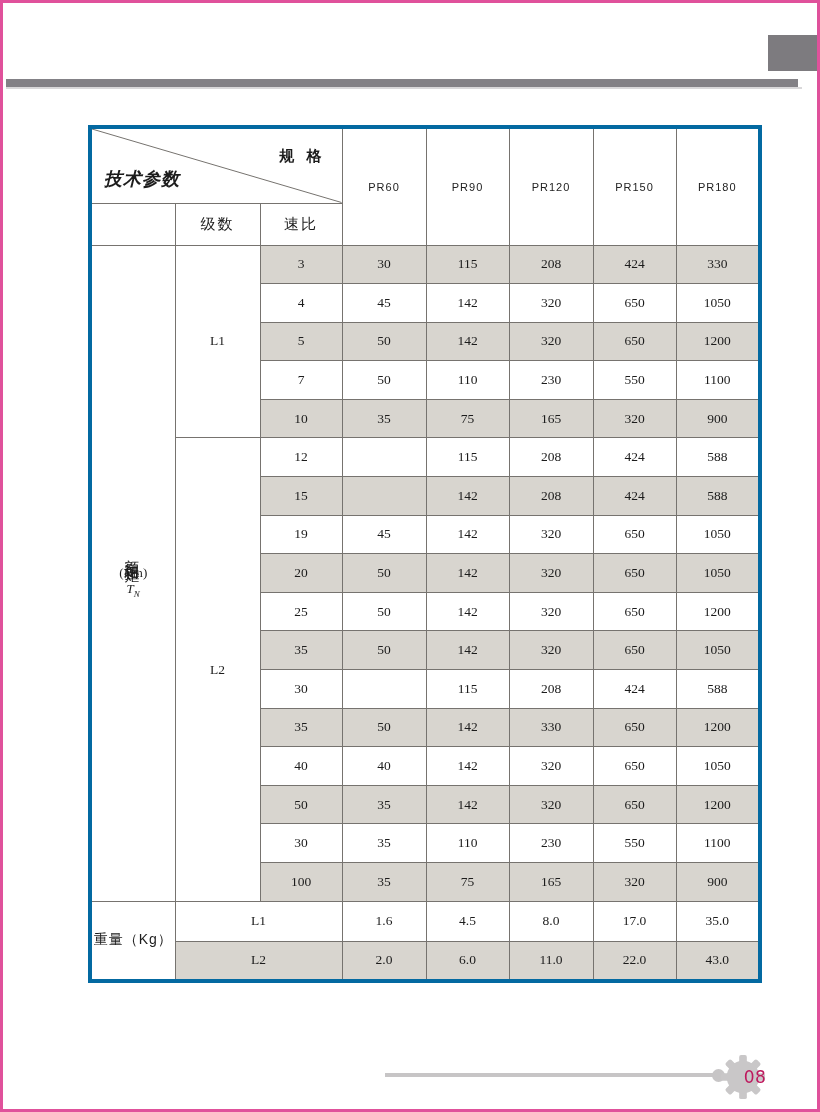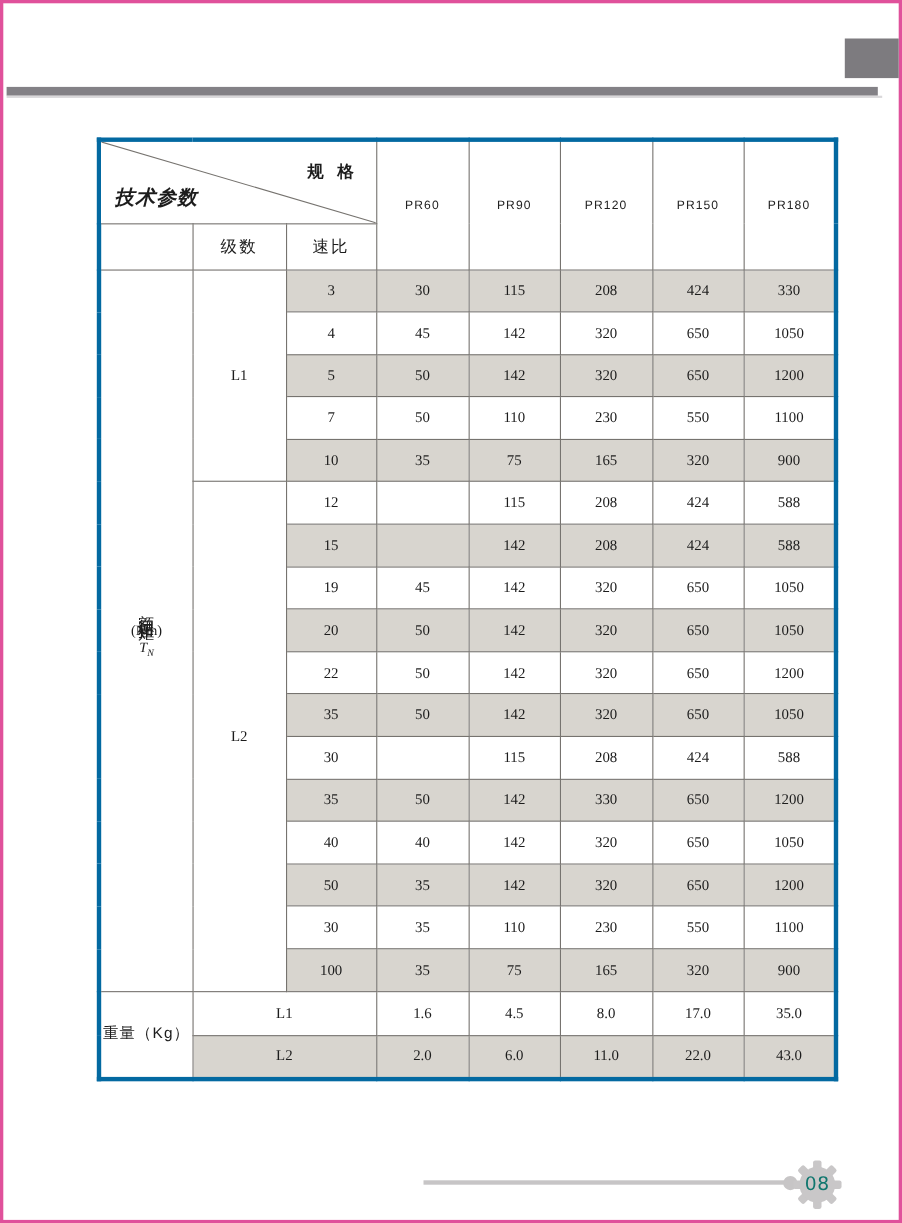--- a/index.html
+++ b/index.html
@@ -61,23 +61,23 @@
   }
   td.wstage { font-size:13.5px; }
   tr.shaded td.wstage { background:#d8d5cf; }
 
   
   .footer-line { position:absolute; left:382px; top:1070px; width:330px; height:4px; background:#c7c5c6; }
   .footer-dot { position:absolute; left:709px; top:1066px; width:13px; height:13px; border-radius:50%; background:#c7c5c6; }
   .gear-badge { position:absolute; left:717px; top:1051px; width:46px; height:46px; }
   .gear-badge svg { position:absolute; left:0; top:0; width:46px; height:46px; }
   .gear-num {
-    position:absolute; left:0; top:0; width:46px; height:46px;
+    position:absolute; left:12px; top:0; width:46px; height:46px;
     display:flex; align-items:center; justify-content:center;
-    font-family:"DejaVu Sans", sans-serif; font-size:17px; color:#0f766e; letter-spacing:0.5px;
+    font-family:"DejaVu Sans", sans-serif; font-size:17px; color:#be185d; letter-spacing:0.5px;
   }
 </style>
 </head>
 <body>
 
 <div class="page">
 
   <div class="top-square"></div>
   <div class="top-bar"></div>
   <div class="top-bar-edge"></div>
@@ -184,21 +184,21 @@
         </tr>
         <tr class="drow shaded">
           <td class="cell">20</td>
           <td class="cell">50</td>
           <td class="cell">142</td>
           <td class="cell">320</td>
           <td class="cell">650</td>
           <td class="cell">1050</td>
         </tr>
         <tr class="drow">
-          <td class="cell">22</td>
+          <td class="cell">25</td>
           <td class="cell">50</td>
           <td class="cell">142</td>
           <td class="cell">320</td>
           <td class="cell">650</td>
           <td class="cell">1200</td>
         </tr>
         <tr class="drow shaded">
           <td class="cell">35</td>
           <td class="cell">50</td>
           <td class="cell">142</td>

